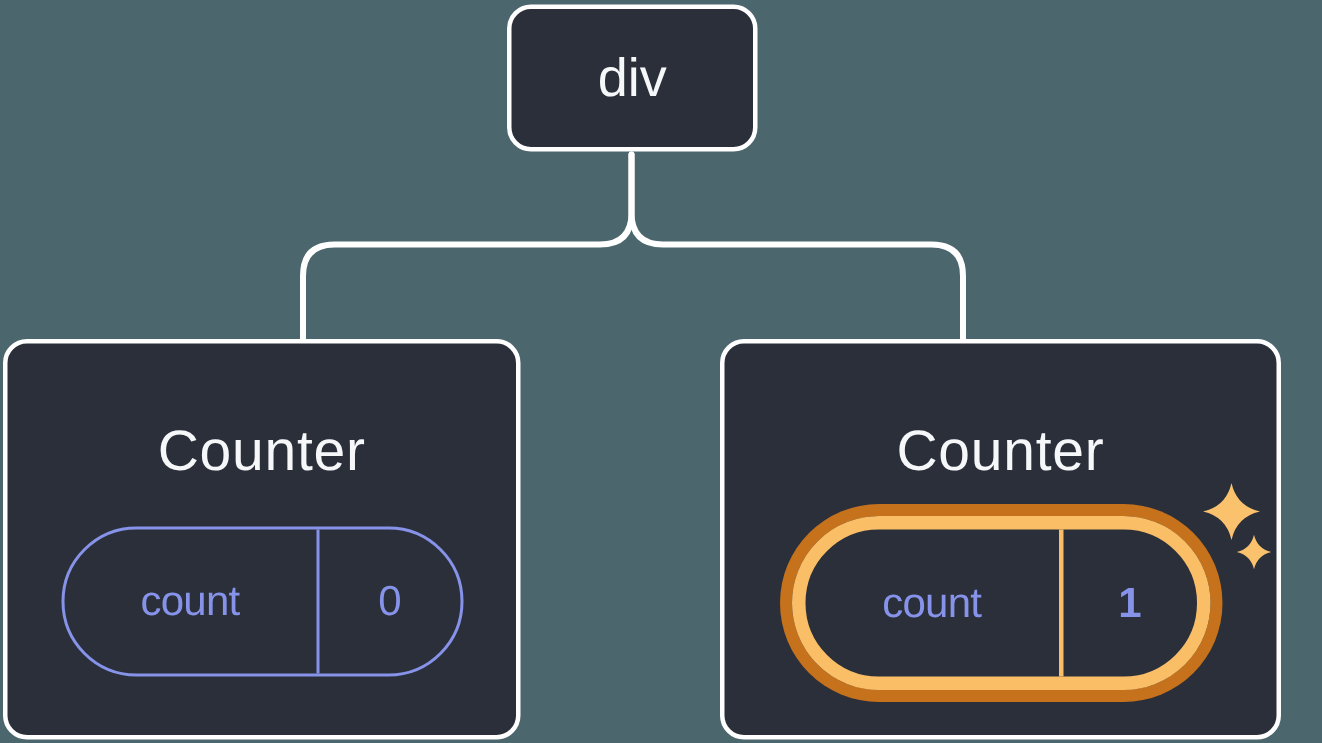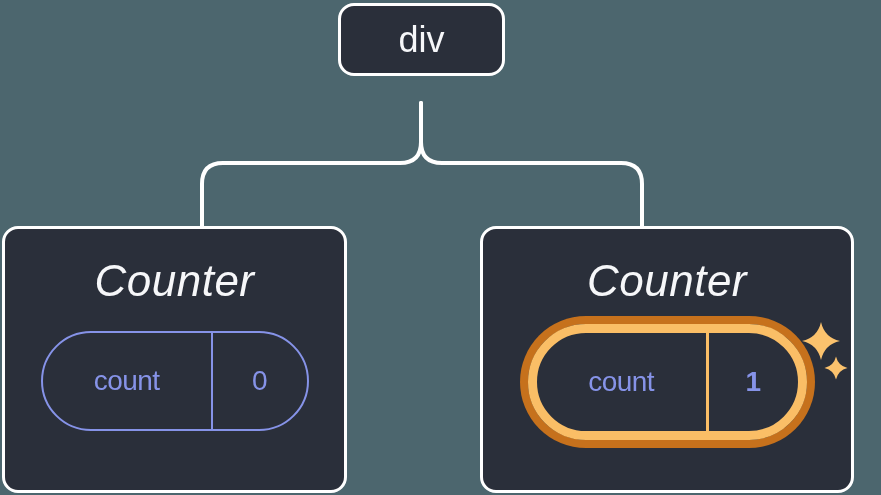--- a/index.html
+++ b/index.html
@@ -11,31 +11,30 @@
   .connector-layer{position:absolute;left:0;top:0;width:881px;height:495px;z-index:1;}
   .connector-layer path{stroke:var(--node_border,#fff);stroke-width:4;fill:none;stroke-linecap:round;}
 
   .node{
     position:absolute;box-sizing:border-box;z-index:2;
     background:var(--node_fill,#2A2F3A);
     border:3.5px solid var(--node_border,#fff);
     border-radius:16px;
   }
   .root-node{
-    left:338px;top:3px;width:167px;height:73px;
+    left:338px;top:3px;width:167px;height:98px;
     display:flex;align-items:center;justify-content:center;
     color:var(--text_primary,#F6F7F9);font-size:36px;
   }
   .card{top:226px;height:267px;display:flex;flex-direction:column;align-items:center;}
   .card-left{left:2px;width:345px;}
   .card-right{left:480px;width:374px;}
   .card-title{
-    margin-top:29px;font-size:44px;line-height:46px;letter-spacing:.5px;
+    margin-top:49px;font-size:38px;line-height:46px;letter-spacing:.5px;
     color:var(--text_primary,#F6F7F9);
-    font-style:italic;
   }
   .pill{
     box-sizing:border-box;border-radius:999px;display:flex;
     font-size:28px;letter-spacing:-.5px;color:var(--state_accent,#8693E8);
   }
   .pill-plain{
     margin-top:27px;width:268px;height:100px;
     border:2.5px solid var(--state_accent,#8693E8);
   }
   .pill-plain .seg-key{width:64.5%;border-right:2.5px solid var(--state_accent,#8693E8);}

